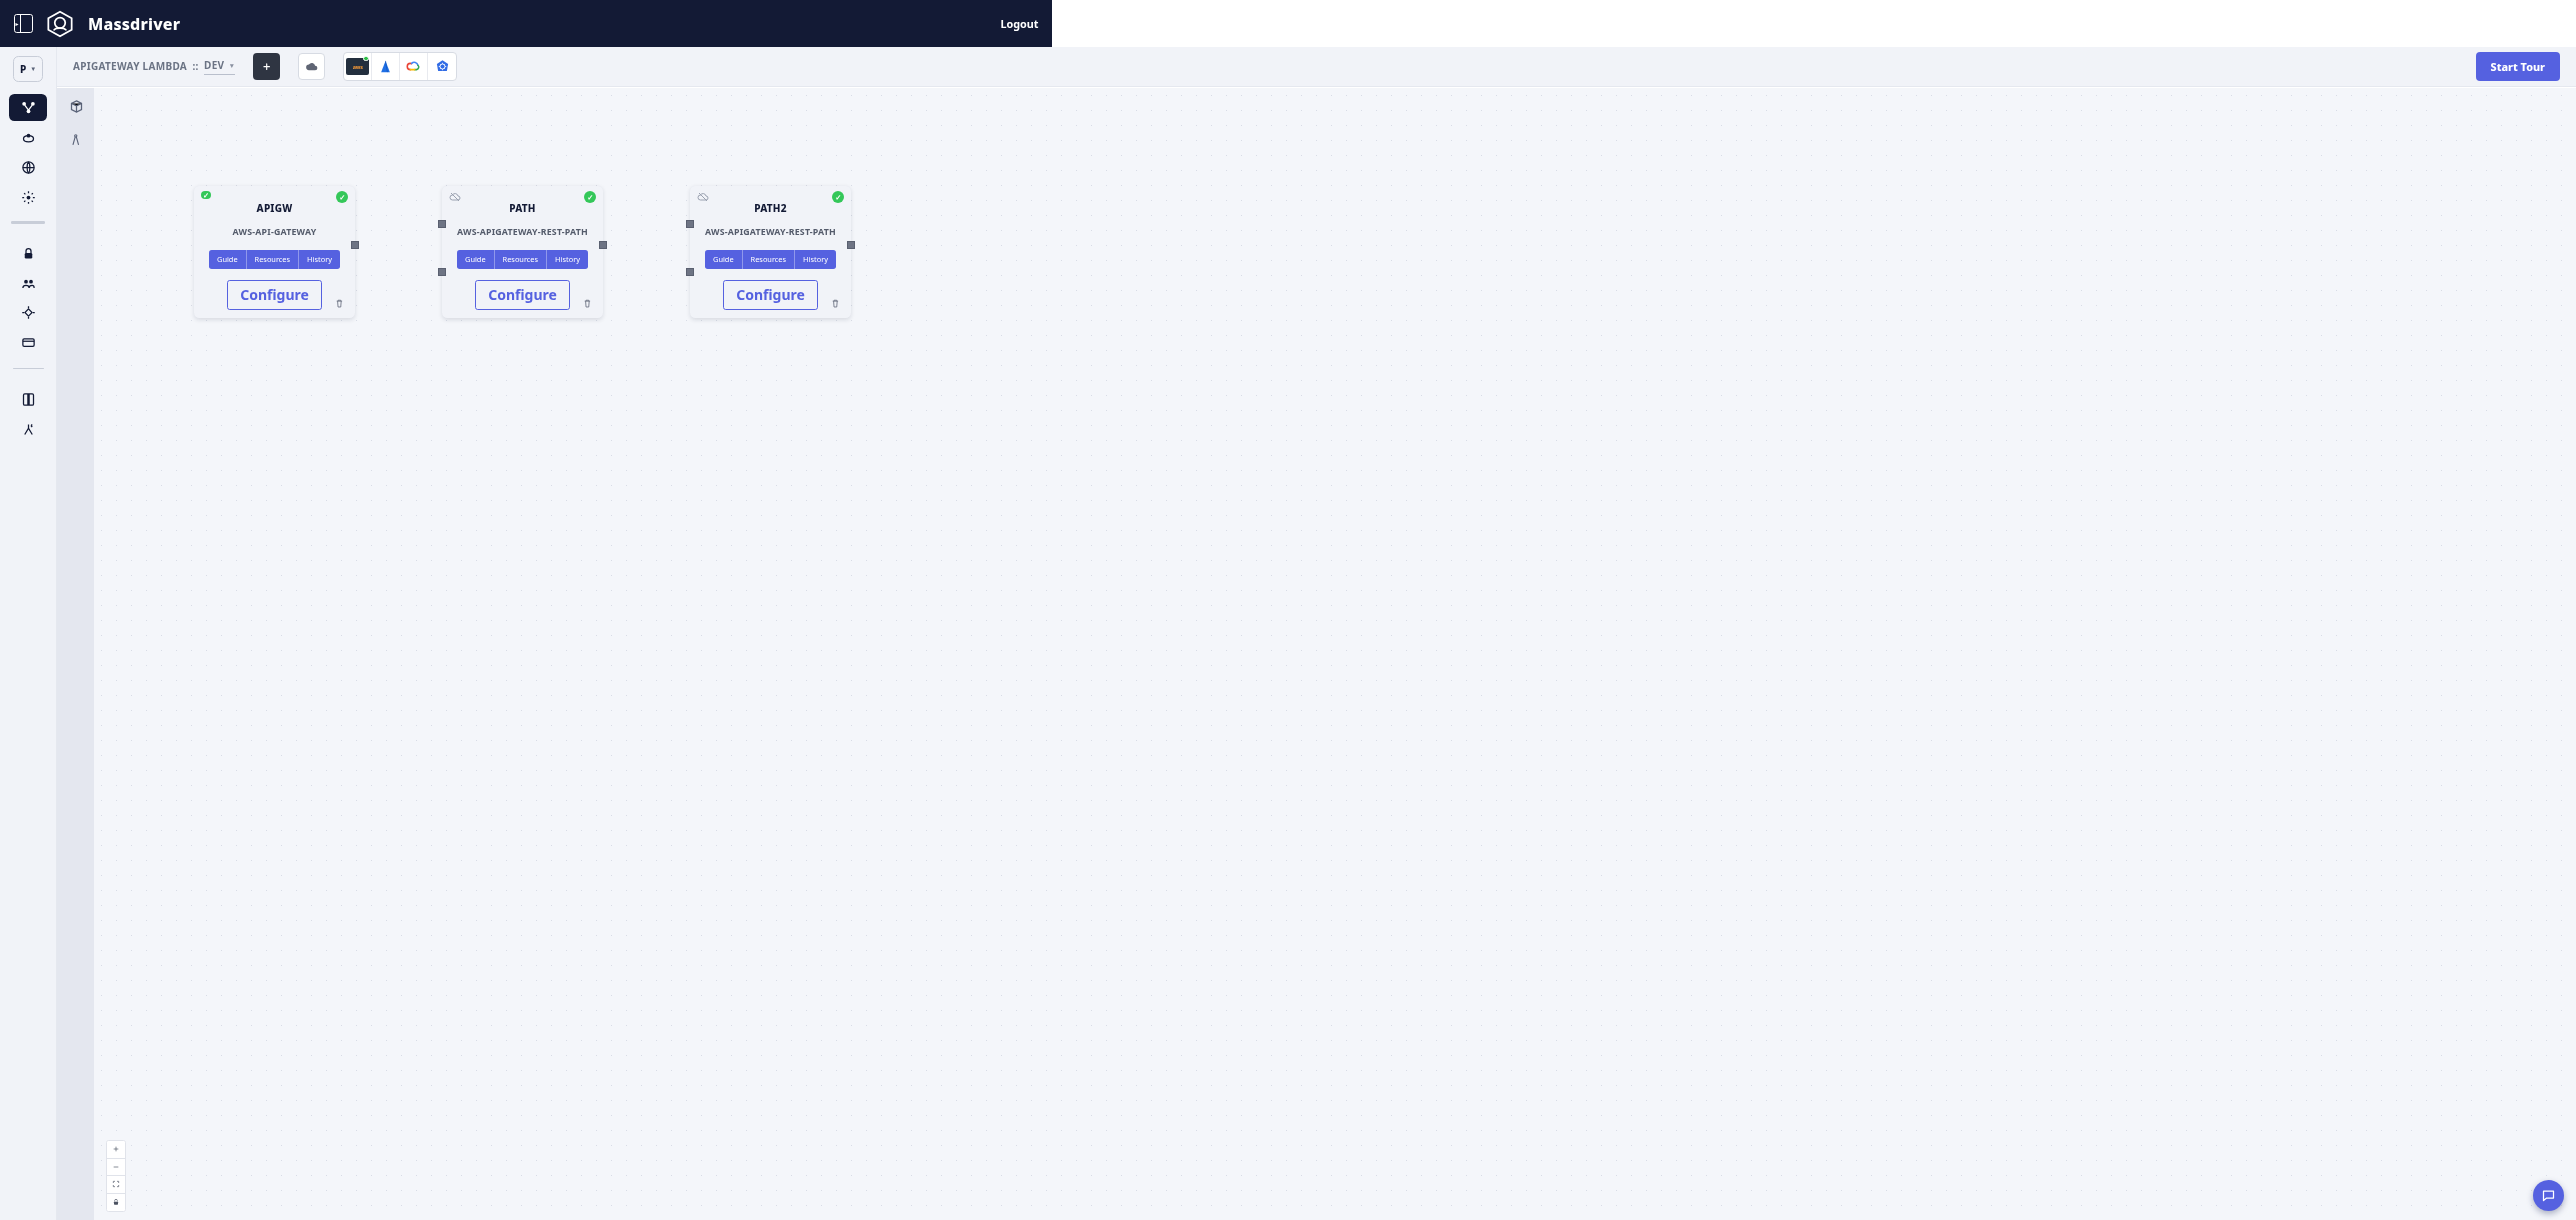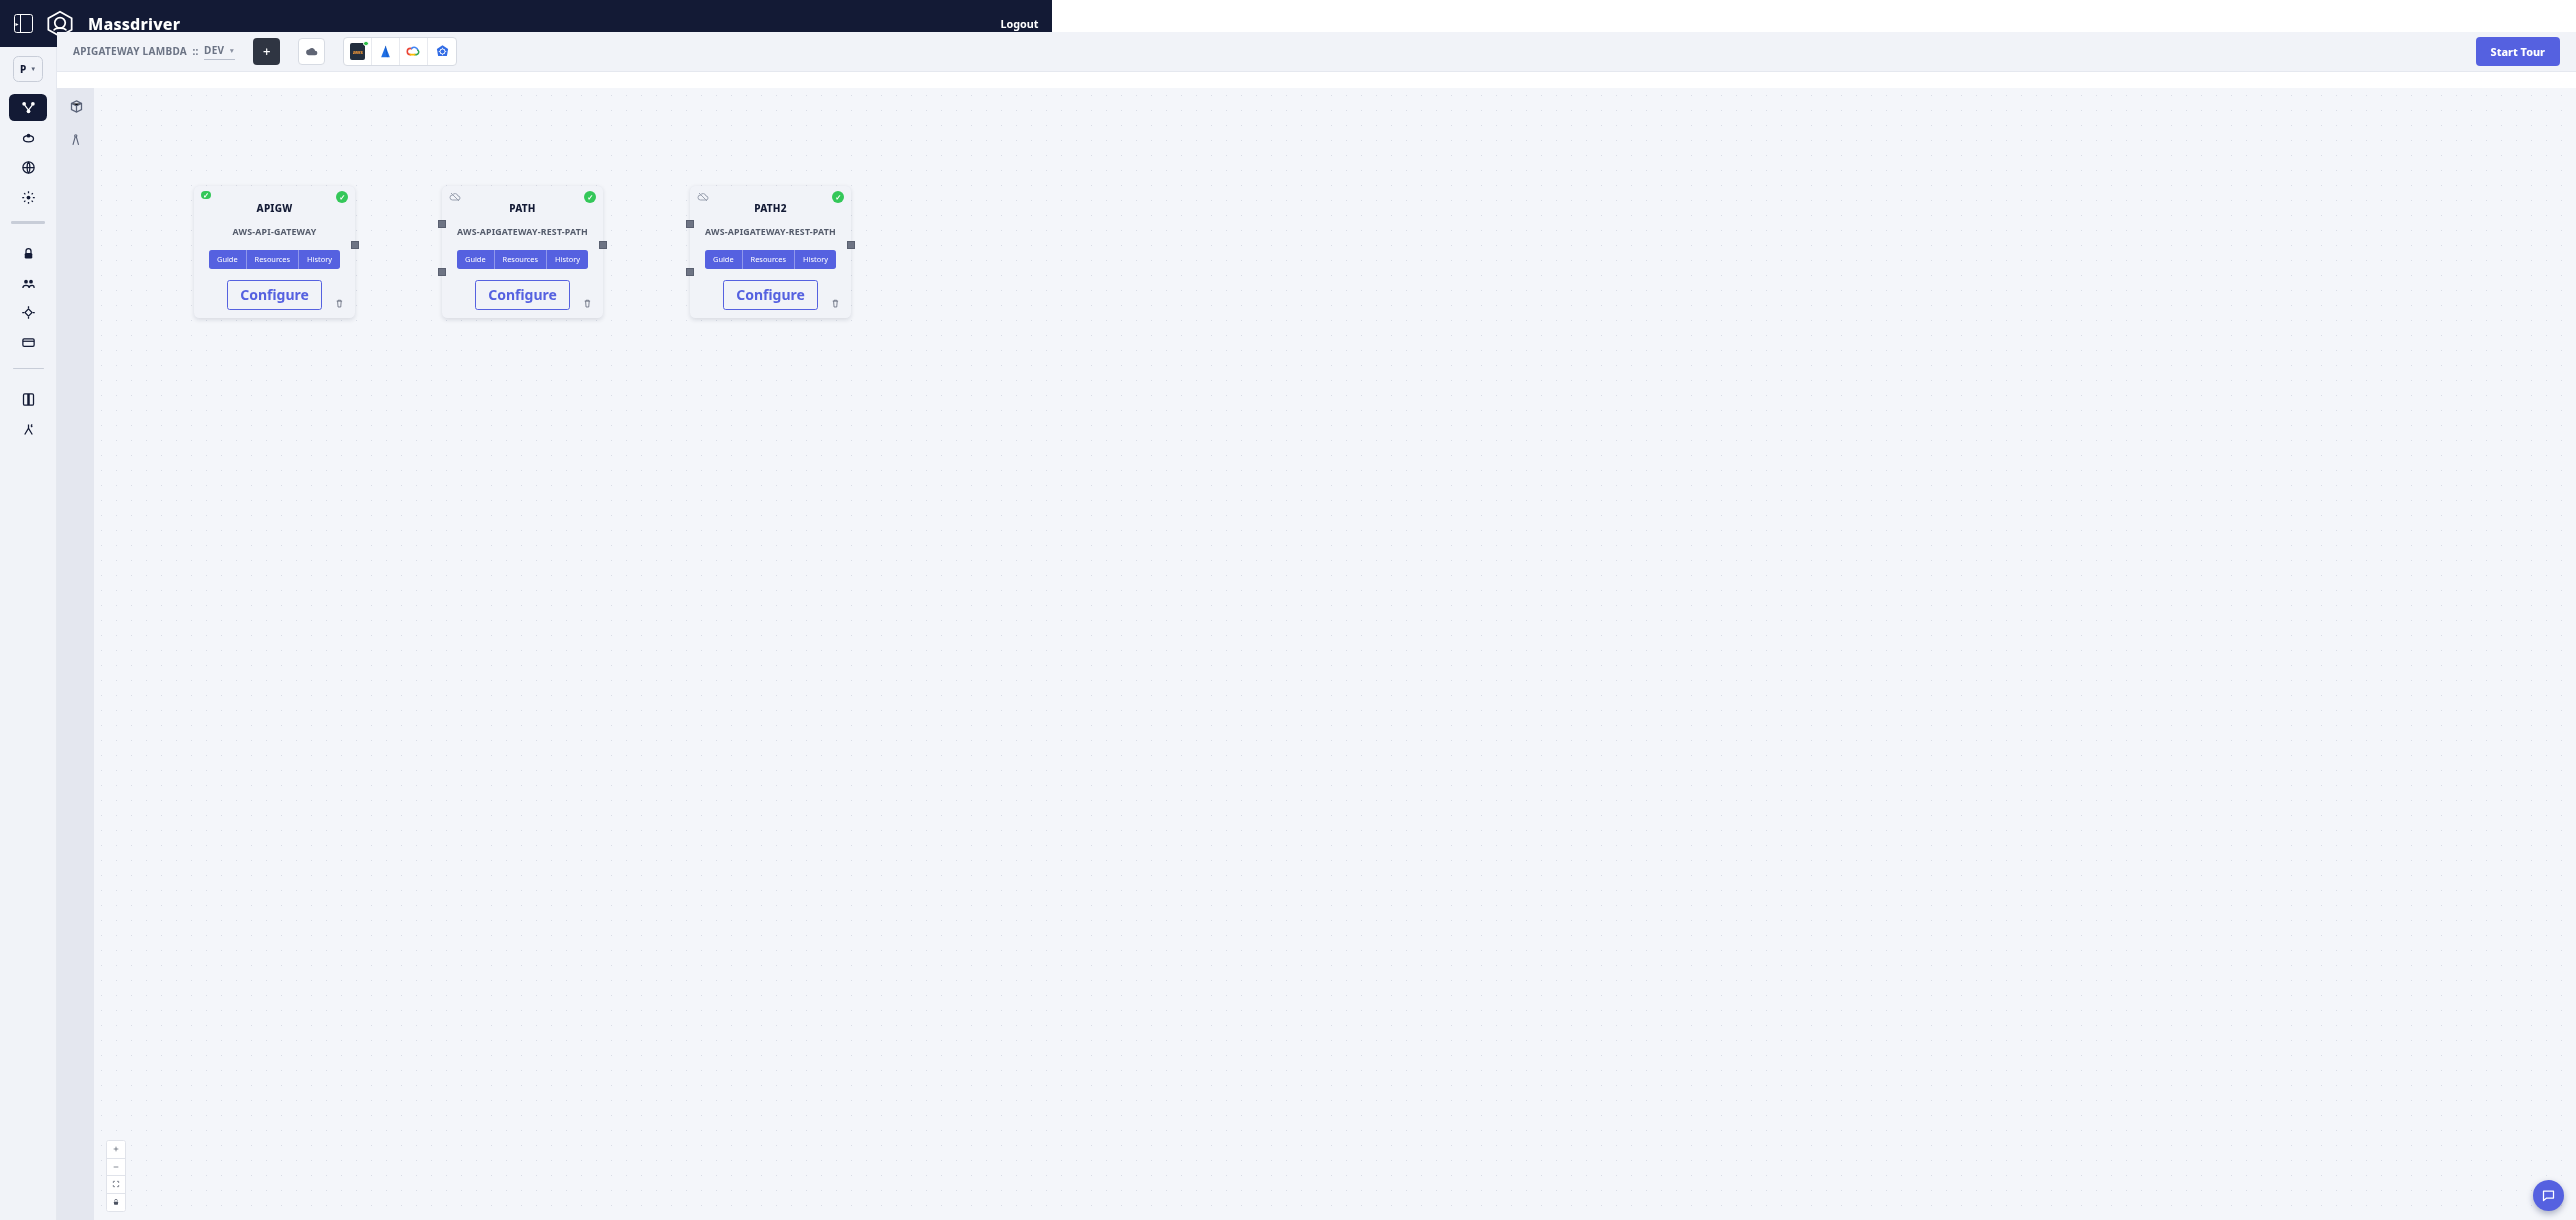--- a/index.html
+++ b/index.html
@@ -41,21 +41,21 @@
     width: 38px; height: 27px; border-radius: 5.4px; display: flex; align-items: center;
     justify-content: center; color: #131A35; cursor: pointer;
   }
   .side-item.active { background: #131A35; color: #fff; }
   .side-item svg { width: 15px; height: 15px; }
   .side-divider { width: 34px; height: 2.7px; background: #C8CDD8; border-radius: 1.3px; margin: 4px 0; }
   .side-divider.thin { height: 0.7px; background: #C8CDD8; width: 31px; margin: 5.4px 0; }
 
   
   .headerbar {
-    position: absolute; top: 32px; left: 57px; right: 0; height: 40px;
+    position: absolute; top: 47px; left: 57px; right: 0; height: 40px;
     background: #F1F3F8; display: flex; align-items: center; padding: 0 16px;
     border-bottom: 0.7px solid #E5E8EF; gap: 18px;
   }
   .breadcrumb { display: flex; align-items: center; gap: 5.4px; color: #6B7384; font-weight: 700; letter-spacing: 0.3px; font-size: 10px; }
   .breadcrumb .env { border-bottom: 0.7px solid #B9BFCC; padding-bottom: 1.3px; display: inline-flex; align-items: center; gap: 4px; cursor: pointer; }
   .breadcrumb .env .caret { font-size: 6.7px; color: #8A91A1; }
 
   .hdr-btn {
     width: 27px; height: 27px; border: 0.7px solid #D7DBE3; background: #fff; border-radius: 4px;
     display: flex; align-items: center; justify-content: center; cursor: pointer; color: #5F6574;
@@ -65,21 +65,21 @@
 
   .provider-group {
     display: flex; border: 0.7px solid #D7DBE3; border-radius: 4px; overflow: hidden; background: #fff;
   }
   .provider-cell {
     width: 28px; height: 27px; display: flex; align-items: center; justify-content: center;
     border-right: 0.7px solid #E8EAEF; cursor: pointer; position: relative;
   }
   .provider-cell:last-child { border-right: none; }
   .provider-cell .dot { position: absolute; top: 2.7px; right: 2.7px; width: 5.4px; height: 5.4px; background: #30C04A; border: 0.7px solid #fff; border-radius: 50%; }
-  .aws-chip { width: 15px; height: 17.5px; background: #232F3E; color: #F79B38; border-radius: 2px; display: flex; align-items: center; justify-content: center; font-size: 5.4px; font-weight: 700; letter-spacing: -0.2px; }
+  .aws-chip { width: 23px; height: 17.5px; background: #232F3E; color: #F79B38; border-radius: 2px; display: flex; align-items: center; justify-content: center; font-size: 5.4px; font-weight: 700; letter-spacing: -0.2px; }
 
   .spacer { flex: 1; }
   .start-tour {
     background: #5561E0; color: #fff; font-weight: 800; font-size: 10.8px;
     padding: 6.7px 15px; border-radius: 4px; border: none; cursor: pointer;
   }
 
   
   .toolrail {
     position: absolute; top: 88px; left: 57px; bottom: 0; width: 38px;

